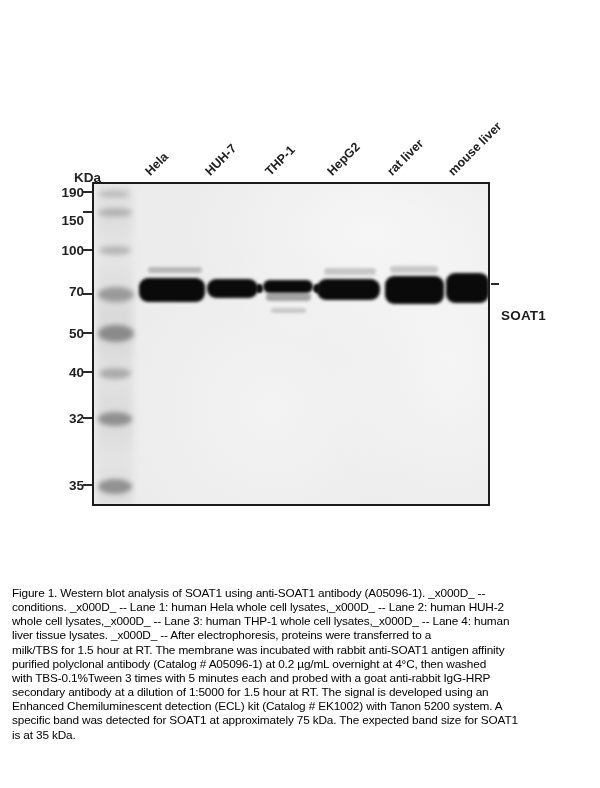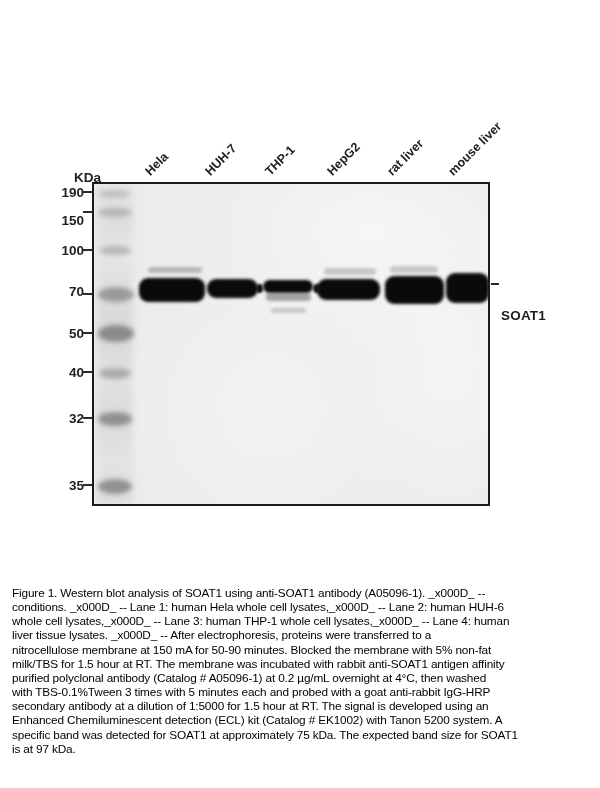--- a/index.html
+++ b/index.html
@@ -128,24 +128,23 @@
     <div class="band-faint" style="left:172px; top:109px; width:45px; height:8px; background:rgba(70,70,70,.45)"></div>
     <div class="band-faint" style="left:177px; top:124px; width:35px; height:5px; background:rgba(110,110,110,.30)"></div>
   </div>
 
   <div class="soat1-tick"></div>
   <div class="soat1-label">SOAT1</div>
 </div>
 
 <div class="caption">
   <div class="caption-line">Figure 1. Western blot analysis of SOAT1 using anti-SOAT1 antibody (A05096-1). _x000D_ --</div>
-  <div class="caption-line">conditions. _x000D_ -- Lane 1: human Hela whole cell lysates,_x000D_ -- Lane 2: human HUH-6</div>
+  <div class="caption-line">conditions. _x000D_ -- Lane 1: human Hela whole cell lysates,_x000D_ -- Lane 2: human HUH-2</div>
   <div class="caption-line">whole cell lysates,_x000D_ -- Lane 3: human THP-1 whole cell lysates,_x000D_ -- Lane 4: human</div>
   <div class="caption-line">liver tissue lysates. _x000D_ -- After electrophoresis, proteins were transferred to a</div>
-  <div class="caption-line">nitrocellulose membrane at 150 mA for 50-90 minutes. Blocked the membrane with 5% non-fat</div>
   <div class="caption-line">milk/TBS for 1.5 hour at RT. The membrane was incubated with rabbit anti-SOAT1 antigen affinity</div>
   <div class="caption-line">purified polyclonal antibody (Catalog # A05096-1) at 0.2 µg/mL overnight at 4°C, then washed</div>
   <div class="caption-line">with TBS-0.1%Tween 3 times with 5 minutes each and probed with a goat anti-rabbit IgG-HRP</div>
   <div class="caption-line">secondary antibody at a dilution of 1:5000 for 1.5 hour at RT. The signal is developed using an</div>
   <div class="caption-line">Enhanced Chemiluminescent detection (ECL) kit (Catalog # EK1002) with Tanon 5200 system. A</div>
   <div class="caption-line">specific band was detected for SOAT1 at approximately 75 kDa. The expected band size for SOAT1</div>
-  <div class="caption-line">is at 97 kDa.</div>
+  <div class="caption-line">is at 35 kDa.</div>
 </div>
 
 </body></html>

